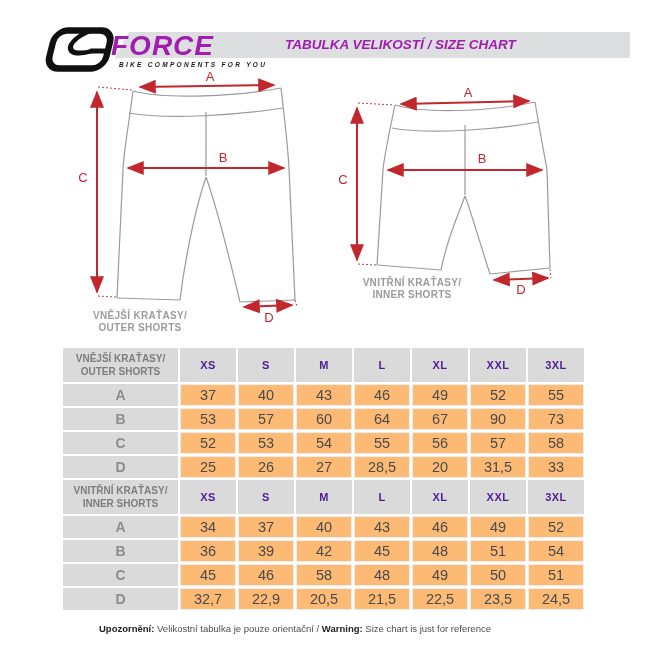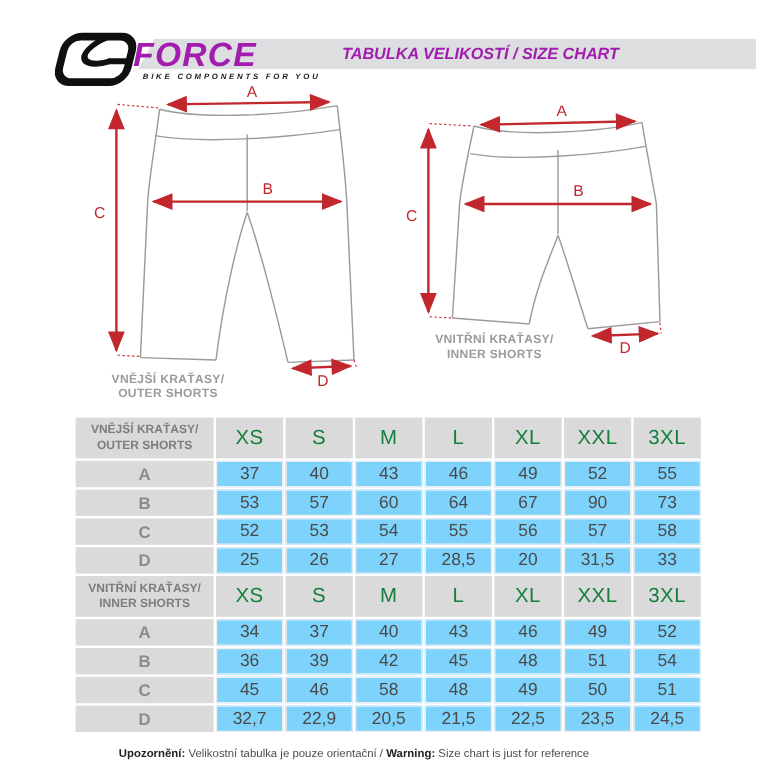--- a/index.html
+++ b/index.html
@@ -40,24 +40,24 @@
   svg text.ml{fill:#c1272d;font-family:"Liberation Sans",sans-serif;font-size:13px;text-anchor:middle}
   svg text.cap{fill:#9b9b9b;font-family:"Liberation Sans",sans-serif;font-size:10px;font-weight:bold;text-anchor:middle;letter-spacing:.3px}
 
   
   #size-table{
     position:absolute;left:61px;top:346px;width:525px;
     border-collapse:separate;border-spacing:2px;table-layout:fixed;
   }
   #size-table td{text-align:center;vertical-align:middle;padding:0;overflow:hidden}
   #size-table td.gray{background:#dadada}
-  #size-table td.white{background:#7dd3fc;box-shadow:inset 0 0 0 1px #ededed}
+  #size-table td.white{background:#fdba74;box-shadow:inset 0 0 0 1px #ededed}
   #size-table tr.shead td{height:34px}
   #size-table tr.drow td{height:22px}
-  .size-lbl{font-weight:normal;font-size:17px;color:#15803d;letter-spacing:.5px}
+  .size-lbl{font-weight:bold;font-size:11px;color:#4c1d95;letter-spacing:.5px}
   .sec-title{font-weight:bold;font-size:10px;color:#7d7d7d;line-height:1.3}
   .row-lbl{font-weight:bold;font-size:14px;color:#8c8c8c}
   .val{font-size:14.5px;color:#4a4a4a}
 
   
   #footer-note{
     left:63px;top:623px;font-size:9.5px;color:#4d4d4d;white-space:nowrap;margin-left:36px;
   }
   #footer-note b{color:#222222}
 </style>

